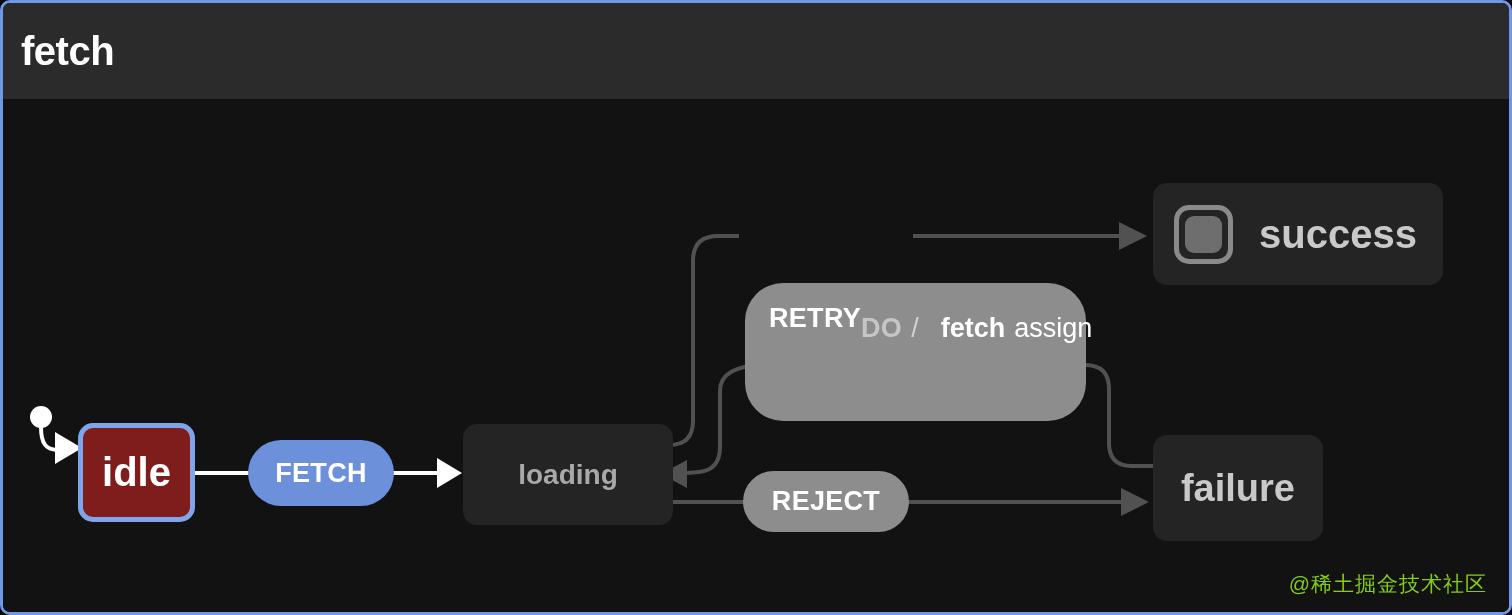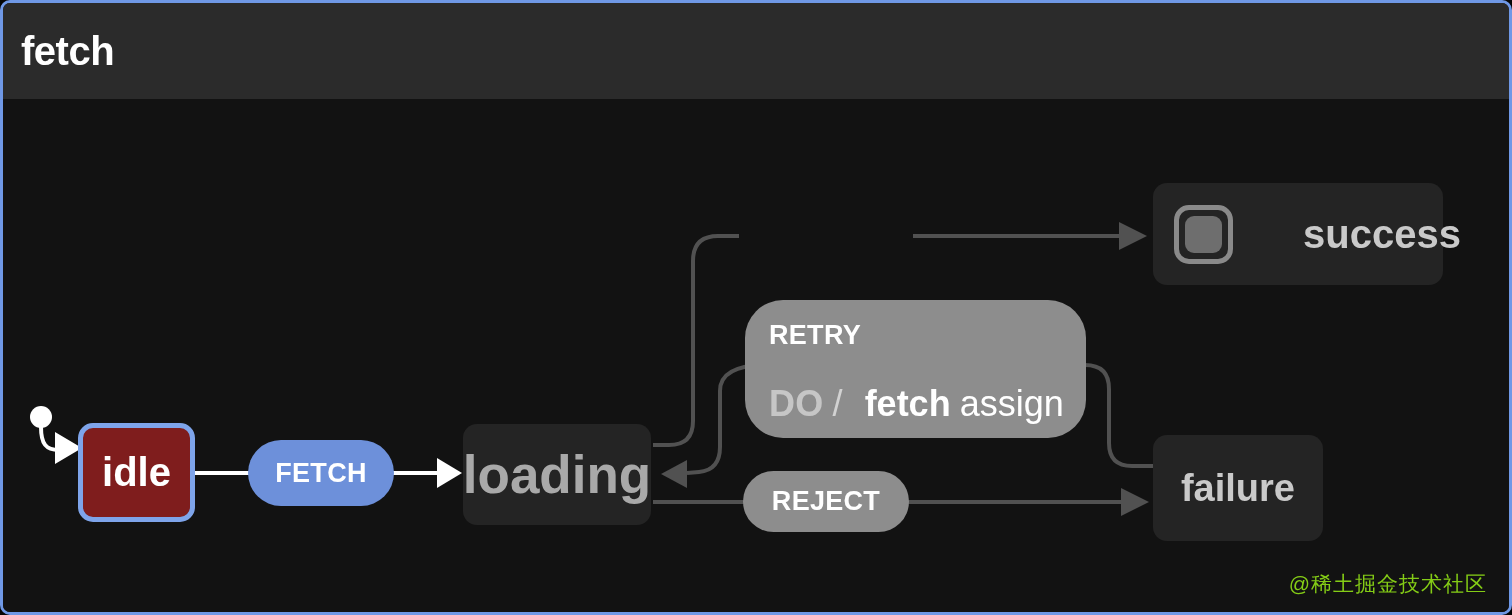--- a/index.html
+++ b/index.html
@@ -19,49 +19,49 @@
 
   svg.edges { position:absolute; left:0; top:0; width:1512px; height:615px;
               z-index:1; pointer-events:none; }
   .edge-gray { stroke:#515151; stroke-width:4; fill:none; }
   .edge-white { stroke:#ffffff; stroke-width:4; fill:none; }
 
   .node { position:absolute; z-index:2; display:flex; align-items:center;
           justify-content:center; }
 
   .state { background:#242424; border-radius:14px; color:#a9a9a9;
-           font-weight:bold; cursor:pointer;gap:44px; }
+           font-weight:bold; cursor:pointer; }
   .state-label-bright { color:#c9c9c9; }
 
   .state-idle { left:75px; top:420px; width:117px; height:99px;
                 border:5px solid #7ea4ea; border-radius:15px; background:#7f1d1d;
                 color:#ffffff; font-size:40px; font-weight:bold; }
 
-  .state-loading { left:460px; top:421px; width:188px; height:101px; font-size:53px; }
+  .state-loading { left:460px; top:421px; width:210px; height:101px; font-size:28px; }
 
   .state-success { left:1150px; top:180px; width:290px; height:102px;
                    justify-content:flex-start; padding-left:21px; font-size:40px; }
   .final-icon { width:59px; height:59px; border:5px solid #8a8a8a; border-radius:15px;
                 position:relative; flex:0 0 auto; margin-right:26px; }
   .final-icon-inner { position:absolute; left:6px; top:6px; right:6px; bottom:6px;
                       background:#6e6e6e; border-radius:9px; }
 
   .state-failure { left:1150px; top:432px; width:170px; height:106px; font-size:38px; }
 
   .event-pill { border-radius:999px; color:#ffffff; font-weight:bold;
                 font-size:27px; letter-spacing:0.3px; cursor:pointer; }
   .event-fetch   { left:245px; top:437px; width:146px; height:66px; background:#6d90da; }
   .event-resolve { left:735px; top:201px; width:177px; height:62px; background:#8d8d8d; }
   .event-reject  { left:740px; top:468px; width:166px; height:61px; background:#8d8d8d; }
 
-  .event-retry { left:742px; top:297px; width:341px; height:138px; background:#8d8d8d;
-                 border-radius:38px; flex-direction:column; align-items:flex-start;
+  .event-retry { left:742px; top:280px; width:341px; height:138px; background:#8d8d8d;
+                 border-radius:38px; flex-direction:row; align-items:flex-start;
                  justify-content:flex-start; padding:20px 0 0 24px; cursor:pointer; }
   .retry-name { color:#ffffff; font-weight:bold; font-size:27px; letter-spacing:0.3px; }
-  .retry-action-row { margin-top:32px; font-size:36px; display:flex; align-items:baseline; }
+  .retry-action-row { margin-top:10px; font-size:27px; display:flex; align-items:baseline; }
   .do-kw { color:#c6c6c6; font-weight:bold; letter-spacing:0.3px; }
   .do-slash { color:#d2d2d2; font-weight:normal; margin-left:9px; }
   .action-name { color:#ffffff; font-weight:bold; margin-left:22px; }
   .action-arg { color:#ffffff; font-weight:normal; margin-left:9px; }
 
   .watermark { position:absolute; right:22px; bottom:14px; z-index:3;
                color:#84cc16; font-size:21px; letter-spacing:1px; }
 </style>
 </head>
 <body>

